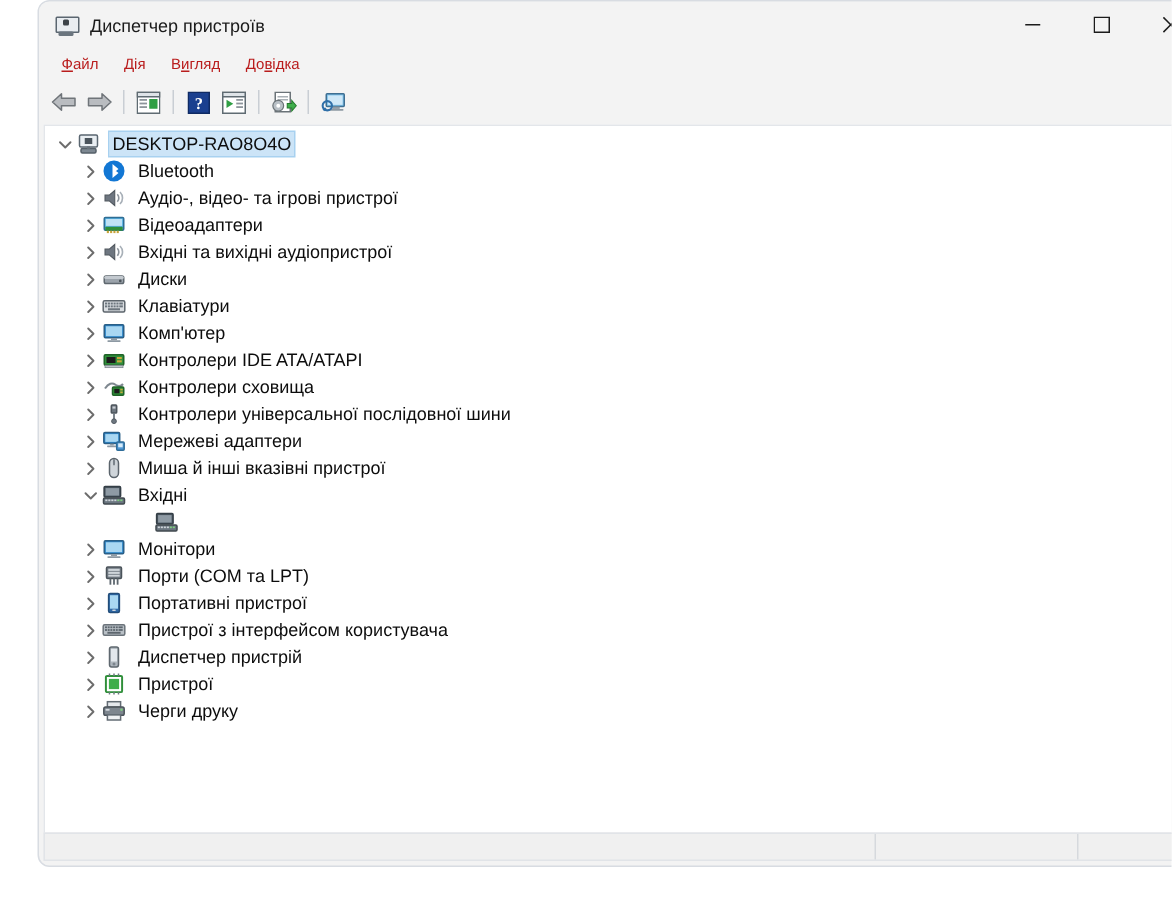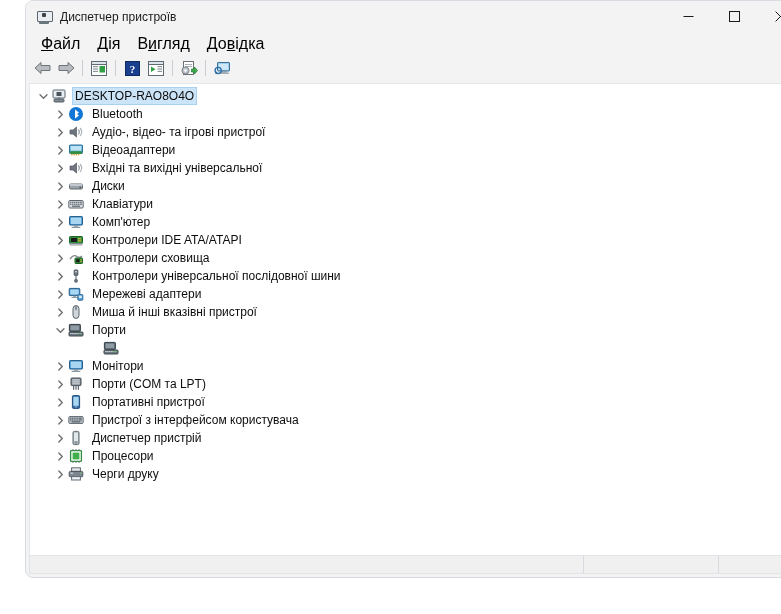--- a/index.html
+++ b/index.html
@@ -100,22 +100,22 @@
 
   
   .menubar {
     height: 24px;
     background: #f3f3f3;
     display: flex;
     align-items: center;
     padding-left: 7px;
   }
   .menu-item {
-    font-size: 16px;
-    color: #000000;
+    font-size: 10px;
+    color: #b91c1c;
     padding: 3px 9px 3px 8px;
     white-space: nowrap;
     line-height: 14px;
     text-align: right;
   }
   .menu-item u { text-decoration: underline; }
 
   
   .toolbar {
     height: 24px;
@@ -401,21 +401,21 @@
             <span class="twisty">
               <svg width="9" height="9" viewBox="0 0 9 9">
                 <polyline points="2.8,1 6.3,4.5 2.8,8" fill="none" stroke="#6d6d6d" stroke-width="1.3" stroke-linecap="round" stroke-linejoin="round"></polyline>
               </svg>
             </span>
             <span class="node-icon"><svg width="16" height="16" viewBox="0 0 16 16">
                 <polygon points="2,6 5,6 8.5,3 8.5,13 5,10 2,10" fill="#6e7680" stroke="#51585f" stroke-width="0.7"></polygon>
                 <path d="M10.2 5.5 a3.6 3.6 0 0 1 0 5" fill="none" stroke="#8d959d" stroke-width="1.1"></path>
                 <path d="M12 4 a5.6 5.6 0 0 1 0 8" fill="none" stroke="#a8b0b8" stroke-width="1.1"></path>
               </svg></span>
-            <span class="node-label">Вхідні та вихідні універсальної</span>
+            <span class="node-label">Вхідні та вихідні аудіопристрої</span>
           </div>
           <div class="tree-row level1">
             <span class="twisty">
               <svg width="9" height="9" viewBox="0 0 9 9">
                 <polyline points="2.8,1 6.3,4.5 2.8,8" fill="none" stroke="#6d6d6d" stroke-width="1.3" stroke-linecap="round" stroke-linejoin="round"></polyline>
               </svg>
             </span>
             <span class="node-icon"><svg width="16" height="16" viewBox="0 0 16 16">
                 <rect x="1.5" y="6" width="13" height="5" rx="1.2" fill="#9ba3ab" stroke="#5f686f"></rect>
                 <rect x="1.5" y="6" width="13" height="2" rx="1" fill="#c3c9cf"></rect>
@@ -544,21 +544,21 @@
                 <rect x="1.4" y="2.4" width="11" height="7" rx="0.7" fill="#4a5761" stroke="#343e46"></rect>
                 <rect x="2.4" y="3.4" width="9" height="5" fill="#8e9aa4"></rect>
                 <rect x="1" y="10" width="14" height="4" rx="0.8" fill="#6b7680" stroke="#41494f"></rect>
                 <rect x="2.2" y="11" width="1.4" height="1.1" fill="#cfd5da"></rect>
                 <rect x="4.2" y="11" width="1.4" height="1.1" fill="#cfd5da"></rect>
                 <rect x="6.2" y="11" width="1.4" height="1.1" fill="#cfd5da"></rect>
                 <rect x="8.2" y="11" width="1.4" height="1.1" fill="#cfd5da"></rect>
                 <rect x="10.2" y="11" width="1.4" height="1.1" fill="#7fd07f"></rect>
                 <rect x="12.2" y="11" width="1.4" height="1.1" fill="#7fd07f"></rect>
               </svg></span>
-            <span class="node-label">Порти</span>
+            <span class="node-label">Вхідні</span>
           </div>
           <div class="tree-row level2">
             <span class="twisty"></span>
             <span class="node-icon"><svg width="16" height="16" viewBox="0 0 16 16">
                 <rect x="1.4" y="2.4" width="11" height="7" rx="0.7" fill="#4a5761" stroke="#343e46"></rect>
                 <rect x="2.4" y="3.4" width="9" height="5" fill="#8e9aa4"></rect>
                 <rect x="1" y="10" width="14" height="4" rx="0.8" fill="#6b7680" stroke="#41494f"></rect>
                 <rect x="2.2" y="11" width="1.4" height="1.1" fill="#cfd5da"></rect>
                 <rect x="4.2" y="11" width="1.4" height="1.1" fill="#cfd5da"></rect>
                 <rect x="6.2" y="11" width="1.4" height="1.1" fill="#cfd5da"></rect>
@@ -657,21 +657,21 @@
             <span class="node-icon"><svg width="16" height="16" viewBox="0 0 16 16">
                 <rect x="2.6" y="2.6" width="10.8" height="10.8" rx="0.8" fill="#ffffff" stroke="#2f8f3a" stroke-width="1.3"></rect>
                 <rect x="4.6" y="4.6" width="6.8" height="6.8" fill="#3fae4b"></rect>
                 <line x1="5" y1="1" x2="5" y2="2.6" stroke="#6f7880"></line>
                 <line x1="8" y1="1" x2="8" y2="2.6" stroke="#6f7880"></line>
                 <line x1="11" y1="1" x2="11" y2="2.6" stroke="#6f7880"></line>
                 <line x1="5" y1="13.4" x2="5" y2="15" stroke="#6f7880"></line>
                 <line x1="8" y1="13.4" x2="8" y2="15" stroke="#6f7880"></line>
                 <line x1="11" y1="13.4" x2="11" y2="15" stroke="#6f7880"></line>
               </svg></span>
-            <span class="node-label">Процесори</span>
+            <span class="node-label">Пристрої</span>
           </div>
           <div class="tree-row level1">
             <span class="twisty">
               <svg width="9" height="9" viewBox="0 0 9 9">
                 <polyline points="2.8,1 6.3,4.5 2.8,8" fill="none" stroke="#6d6d6d" stroke-width="1.3" stroke-linecap="round" stroke-linejoin="round"></polyline>
               </svg>
             </span>
             <span class="node-icon"><svg width="16" height="16" viewBox="0 0 16 16">
                 <rect x="3.6" y="1.8" width="8.8" height="3.6" fill="#e5e9ed" stroke="#636c74"></rect>
                 <rect x="1.2" y="5.4" width="13.6" height="5.4" rx="1.2" fill="#7d868f" stroke="#4b535a"></rect>

